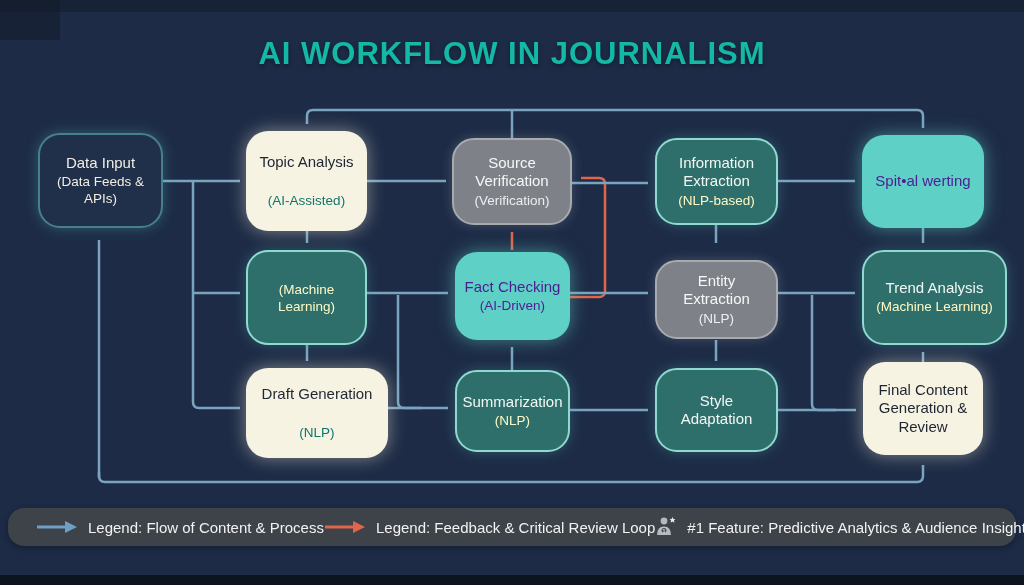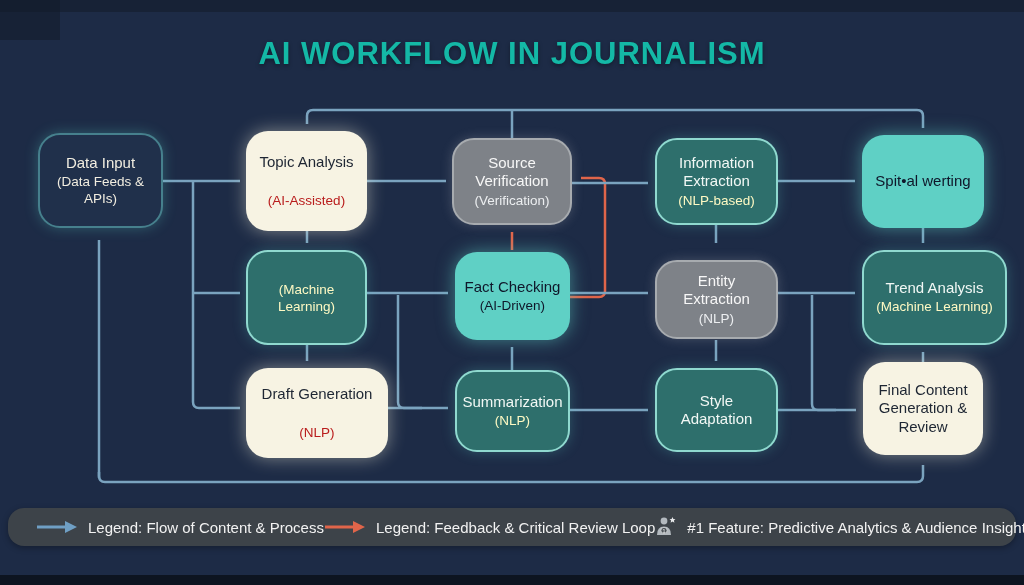--- a/index.html
+++ b/index.html
@@ -23,25 +23,25 @@
     display:flex;flex-direction:column;align-items:center;justify-content:center;
     text-align:center;padding:6px 8px;line-height:1.22;
   }
   .node-title{font-size:15px;font-weight:400;}
   .node-sub{font-size:13.5px;font-weight:400;margin-top:2px;}
 
   .navy{background:#20304b;border:2px solid #46808d;color:#f1ede0;
         box-shadow:0 0 14px rgba(94,212,200,.30);}
   .cream{background:#f7f3e3;color:#1e2633;
         box-shadow:0 0 18px rgba(255,250,225,.45);gap:20px;}
-  .cream .node-sub{color:#b91c1c;}
+  .cream .node-sub{color:#0f766e;}
   .teal{background:#2e6f6c;border:2px solid #8fd9cf;color:#f2f8f5;
         box-shadow:0 0 14px rgba(95,208,197,.28);}
   .teal .node-sub{color:#fef9c3;}
-  .cyan{background:#5fd0c5;color:#0f172a;
+  .cyan{background:#5fd0c5;color:#4c1d95;
         box-shadow:0 0 18px rgba(95,208,197,.55);}
   .gray{background:#7e8288;border:2px solid #a7abaf;color:#f7f7f7;
         box-shadow:0 0 12px rgba(220,220,220,.22);}
   .gray .node-sub{color:#eceef0;}
 
   svg.wires{position:absolute;left:0;top:0;width:1024px;height:585px;pointer-events:none;}
   svg.wires path{fill:none;stroke-width:2.5px;}
   .wire-blue{stroke:#7aa3bf;}
   .wire-orange{stroke:#e0654a;}
 

